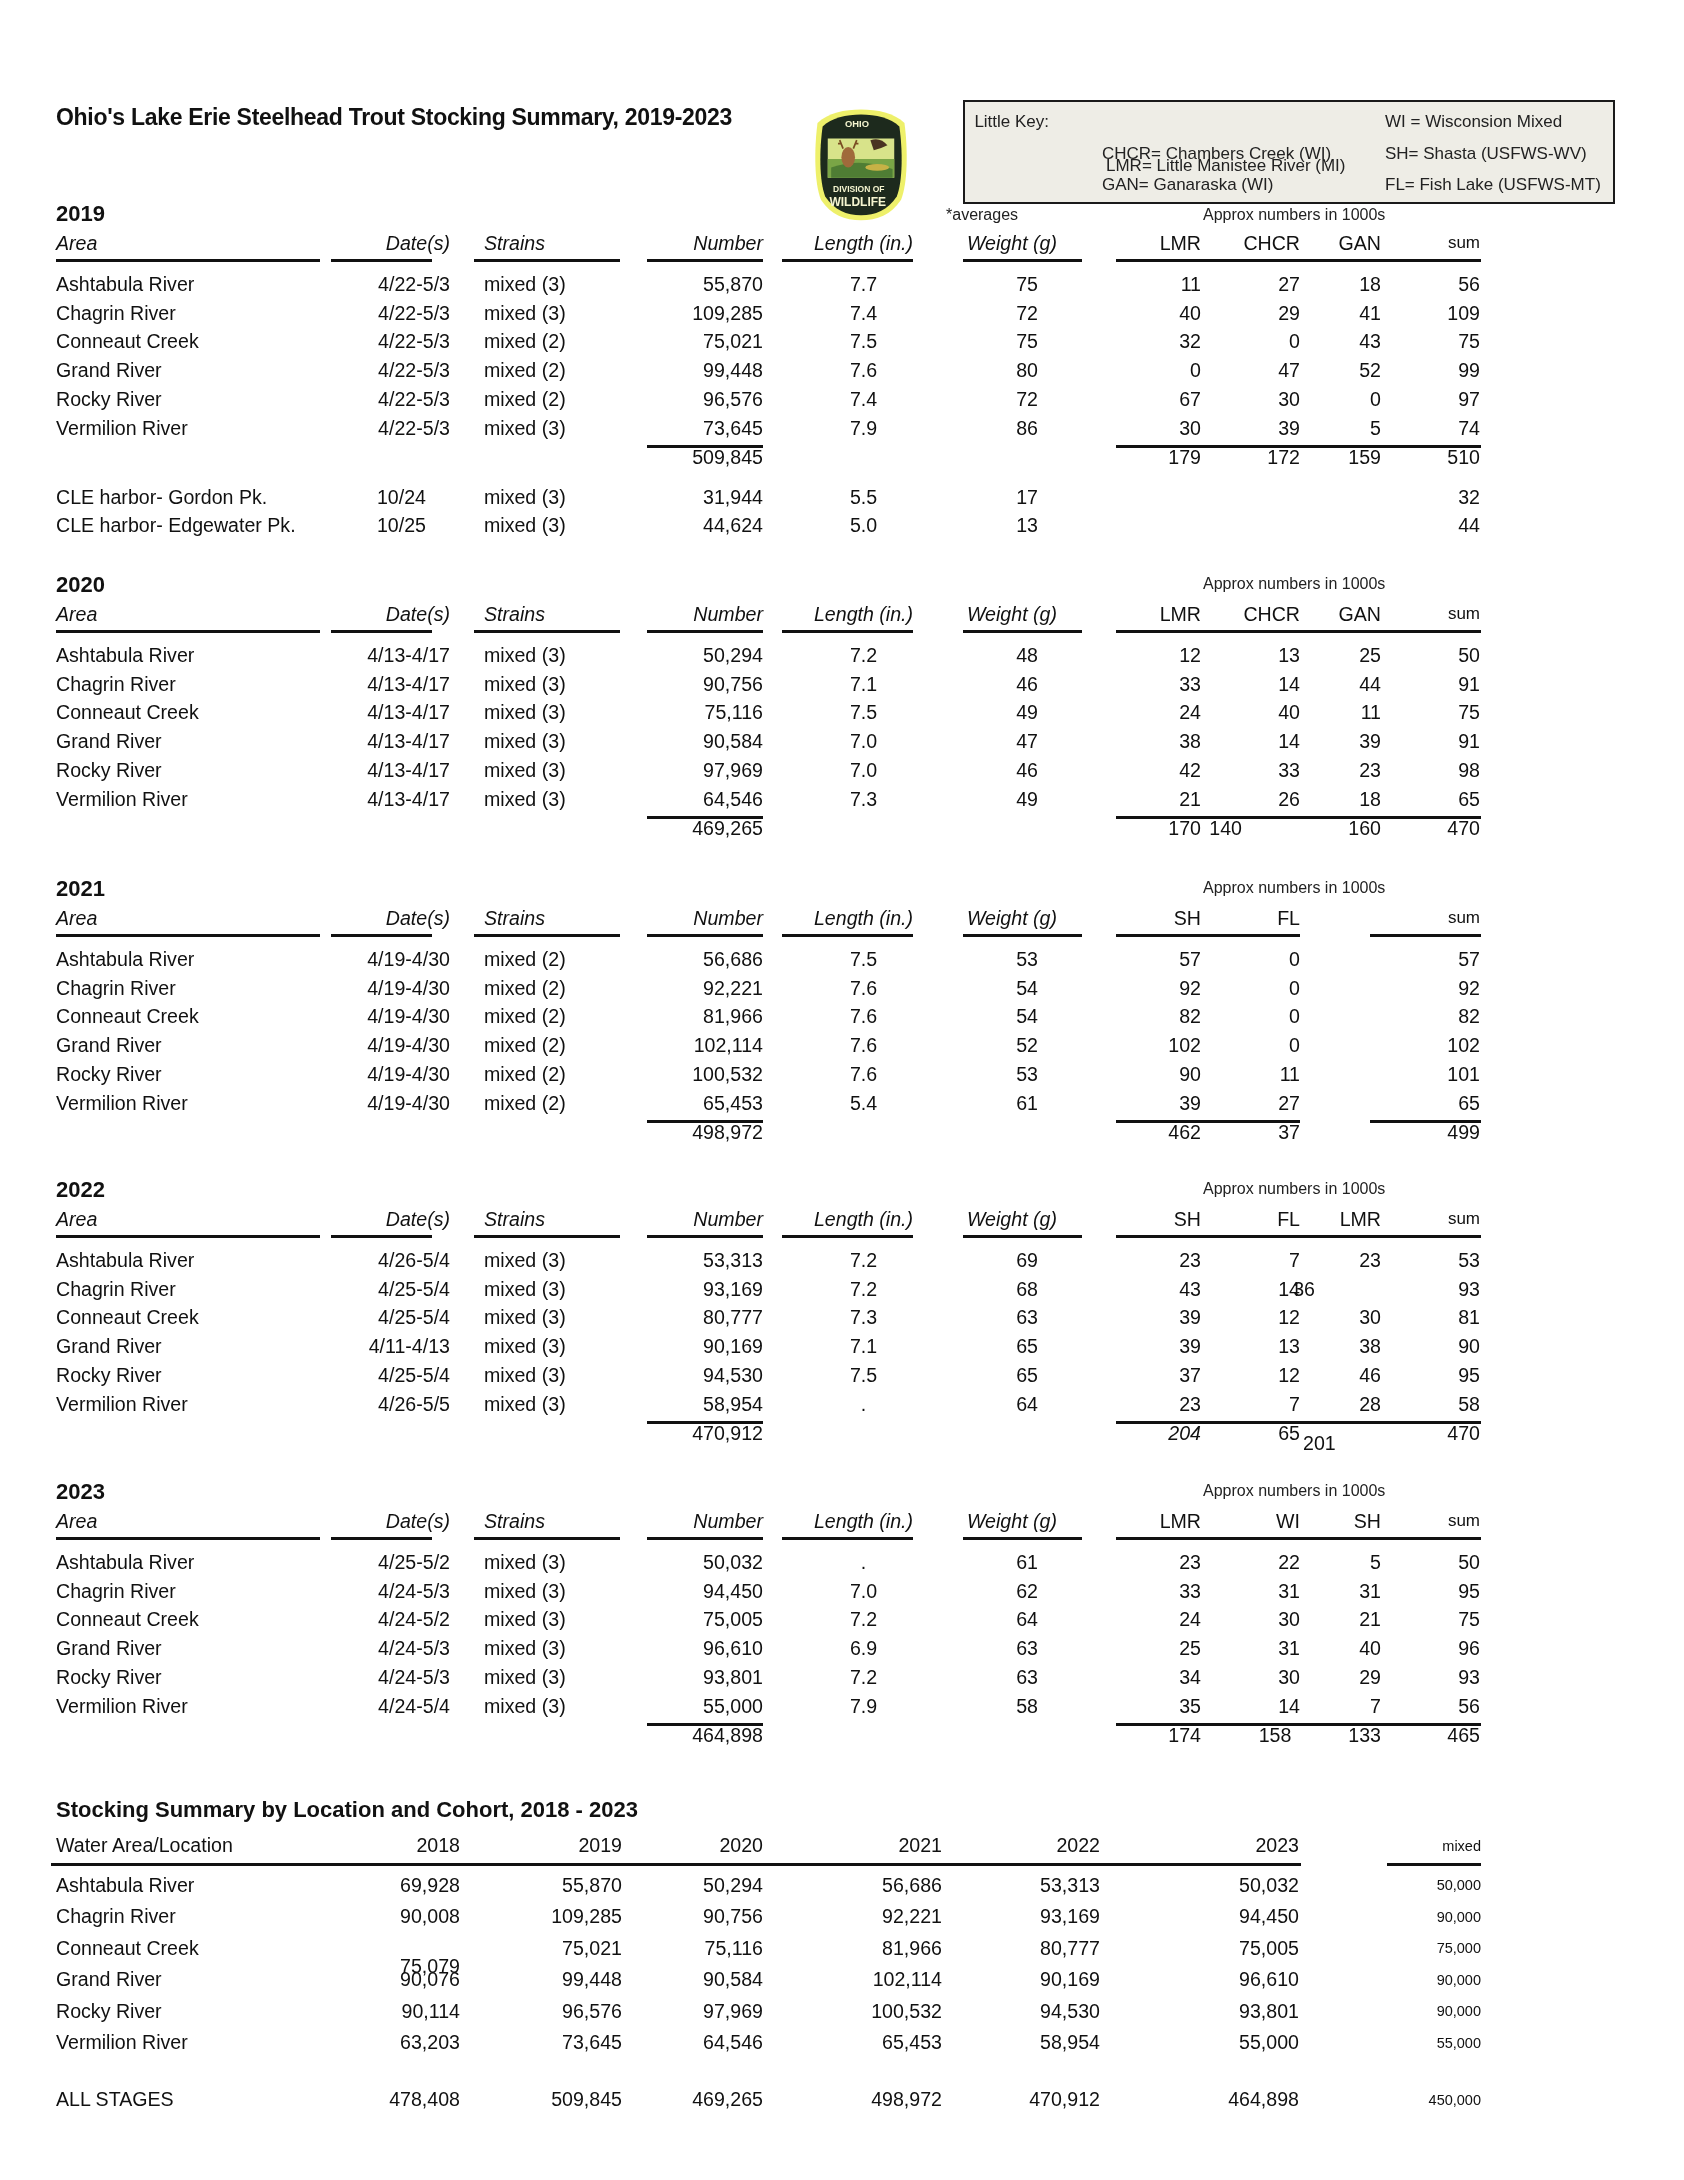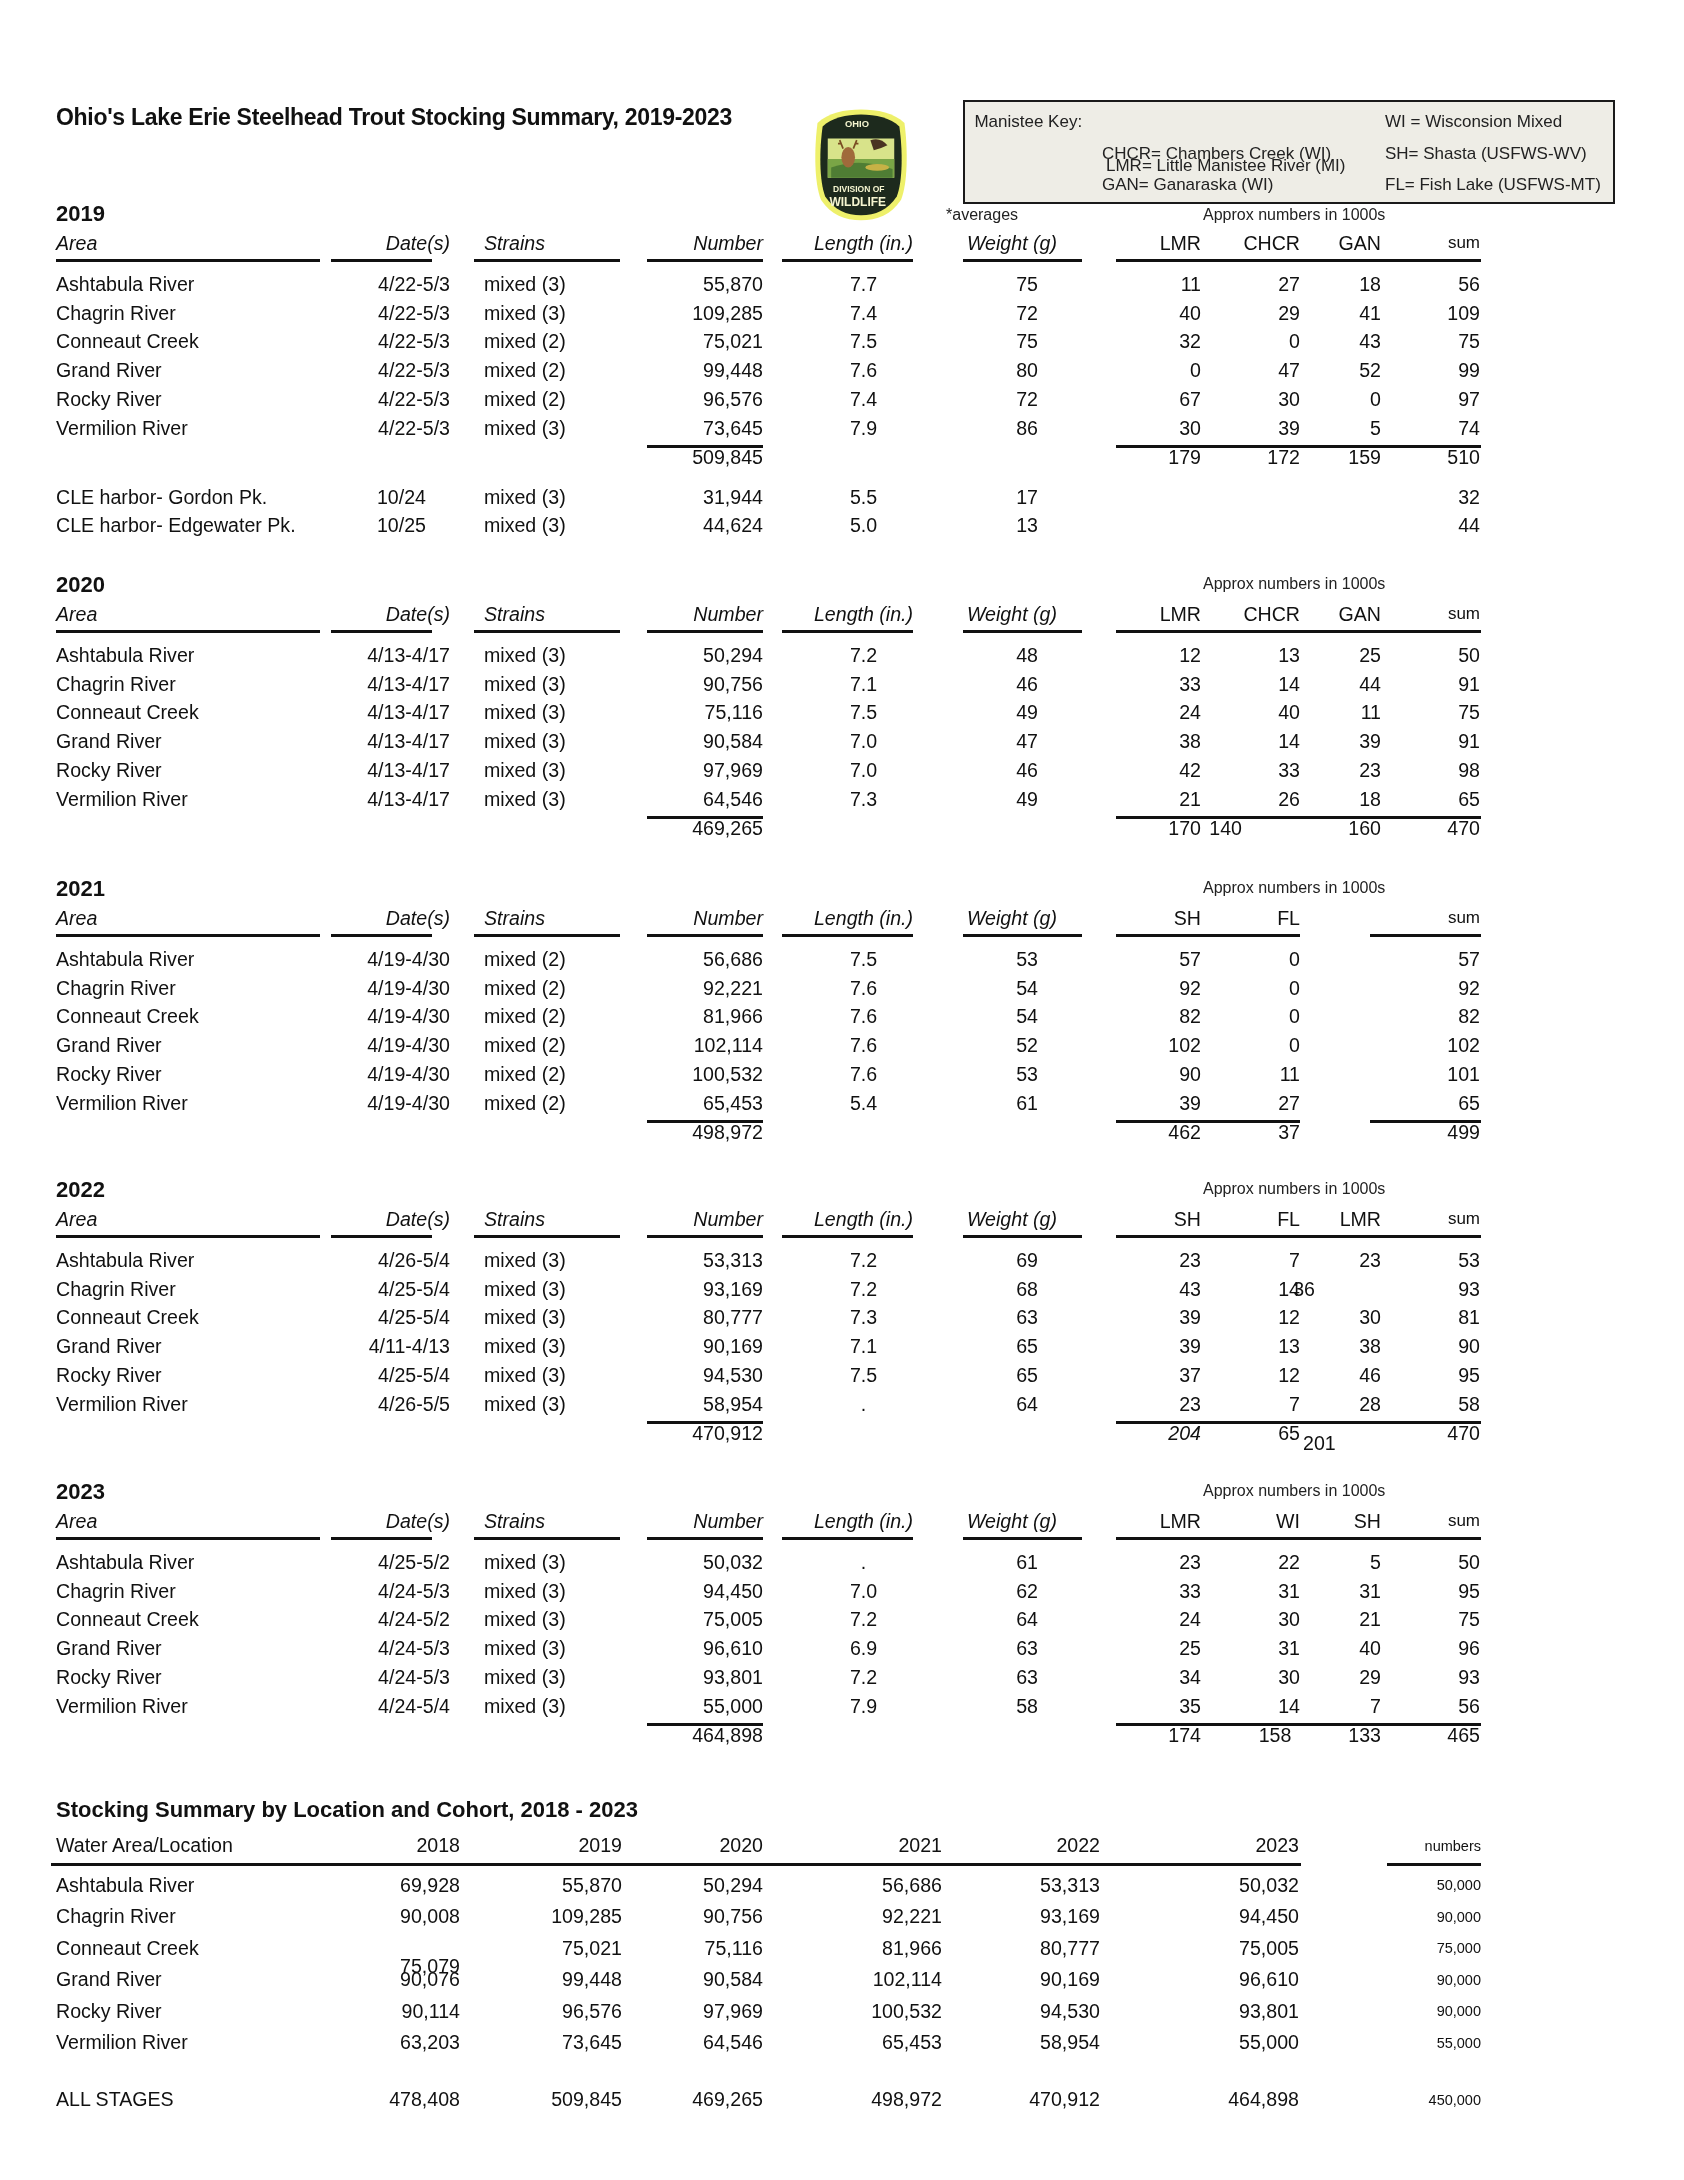--- a/index.html
+++ b/index.html
@@ -46,21 +46,21 @@
     <path d="M36 40 L40 50 M56 40 L52 50 M38 44 L34 44 M54 44 L58 44" stroke="#7a4d22" stroke-width="2"></path>
     <path d="M72 40 Q84 36 92 46 Q84 50 76 52 Z" fill="#4a3322"></path>
     <ellipse cx="80" cy="72" rx="14" ry="4" fill="#c7b246"></ellipse>
   </svg>
   <span class="abs" style="left:36px;top:12px;font-size:9.4px;font-weight:bold;color:#f5f5d0;">OHIO</span>
   <span class="abs" style="left:24px;top:78px;font-size:8.5px;font-weight:bold;color:#f5f5d0;white-space:nowrap;">DIVISION OF</span>
   <span class="abs" style="left:20.4px;top:89px;font-size:12px;font-weight:bold;color:#f5f5d0;">WILDLIFE</span>
 </div>
 
 <div class="abs keybox">
-  <span style="left:9.4px;top:10.2px;">Manistee Key:</span>
+  <span style="left:9.4px;top:10.2px;">Little Key:</span>
   <span style="left:141px;top:10.2px;margin-top:44px;">LMR= Little Manistee River (MI)</span>
   <span style="left:420px;top:10.2px;">WI = Wisconsion Mixed</span>
   <span style="left:137px;top:42px;">CHCR= Chambers Creek (WI)</span>
   <span style="left:420px;top:42px;">SH= Shasta (USFWS-WV)</span>
   <span style="left:137px;top:73px;">GAN= Ganaraska (WI)</span>
   <span style="left:420px;top:73px;">FL= Fish Lake (USFWS-MT)</span>
 </div>
 
 <div class="abs note" style="left:946px;top:206px;">*averages</div>
 
@@ -518,21 +518,21 @@
 <div id="summary">
     <div class="section" style="top: 1797px;">
       <div class="abs sum-title" style="top: 0px;">Stocking Summary by Location and Cohort, 2018 - 2023</div>
       <div class="cell" style="left: 56px; top: 37px; width: 256px; text-align: left;">Water Area/Location</div>
       <div class="cell" style="left: 332px; top: 37px; width: 128px; text-align: right;">2018</div>
       <div class="cell" style="left: 494px; top: 37px; width: 128px; text-align: right;">2019</div>
       <div class="cell" style="left: 639px; top: 37px; width: 124px; text-align: right;">2020</div>
       <div class="cell" style="left: 809px; top: 37px; width: 133px; text-align: right;">2021</div>
       <div class="cell" style="left: 971px; top: 37px; width: 129px; text-align: right;">2022</div>
       <div class="cell" style="left: 1141px; top: 37px; width: 158px; text-align: right;">2023</div>
-      <div class="cell small" style="left: 1380px; top: 41px; width: 101px; text-align: right;">numbers</div>
+      <div class="cell small" style="left: 1380px; top: 41px; width: 101px; text-align: right;">mixed</div>
       <div class="rule" style="left: 51px; top: 66px; width: 1250px;"></div>
       <div class="rule" style="left: 1387px; top: 66px; width: 94px;"></div>
       <div class="cell" style="left: 56px; top: 77px; width: 256px;">Ashtabula River</div>
       <div class="cell" style="left: 332px; top: 77px; width: 128px; text-align: right;">69,928</div>
       <div class="cell" style="left: 494px; top: 77px; width: 128px; text-align: right;">55,870</div>
       <div class="cell" style="left: 639px; top: 77px; width: 124px; text-align: right;">50,294</div>
       <div class="cell" style="left: 809px; top: 77px; width: 133px; text-align: right;">56,686</div>
       <div class="cell" style="left: 971px; top: 77px; width: 129px; text-align: right;">53,313</div>
       <div class="cell" style="left: 1141px; top: 77px; width: 158px; text-align: right;">50,032</div>
       <div class="cell small" style="left: 1380px; top: 80px; width: 101px; text-align: right;">50,000</div>

